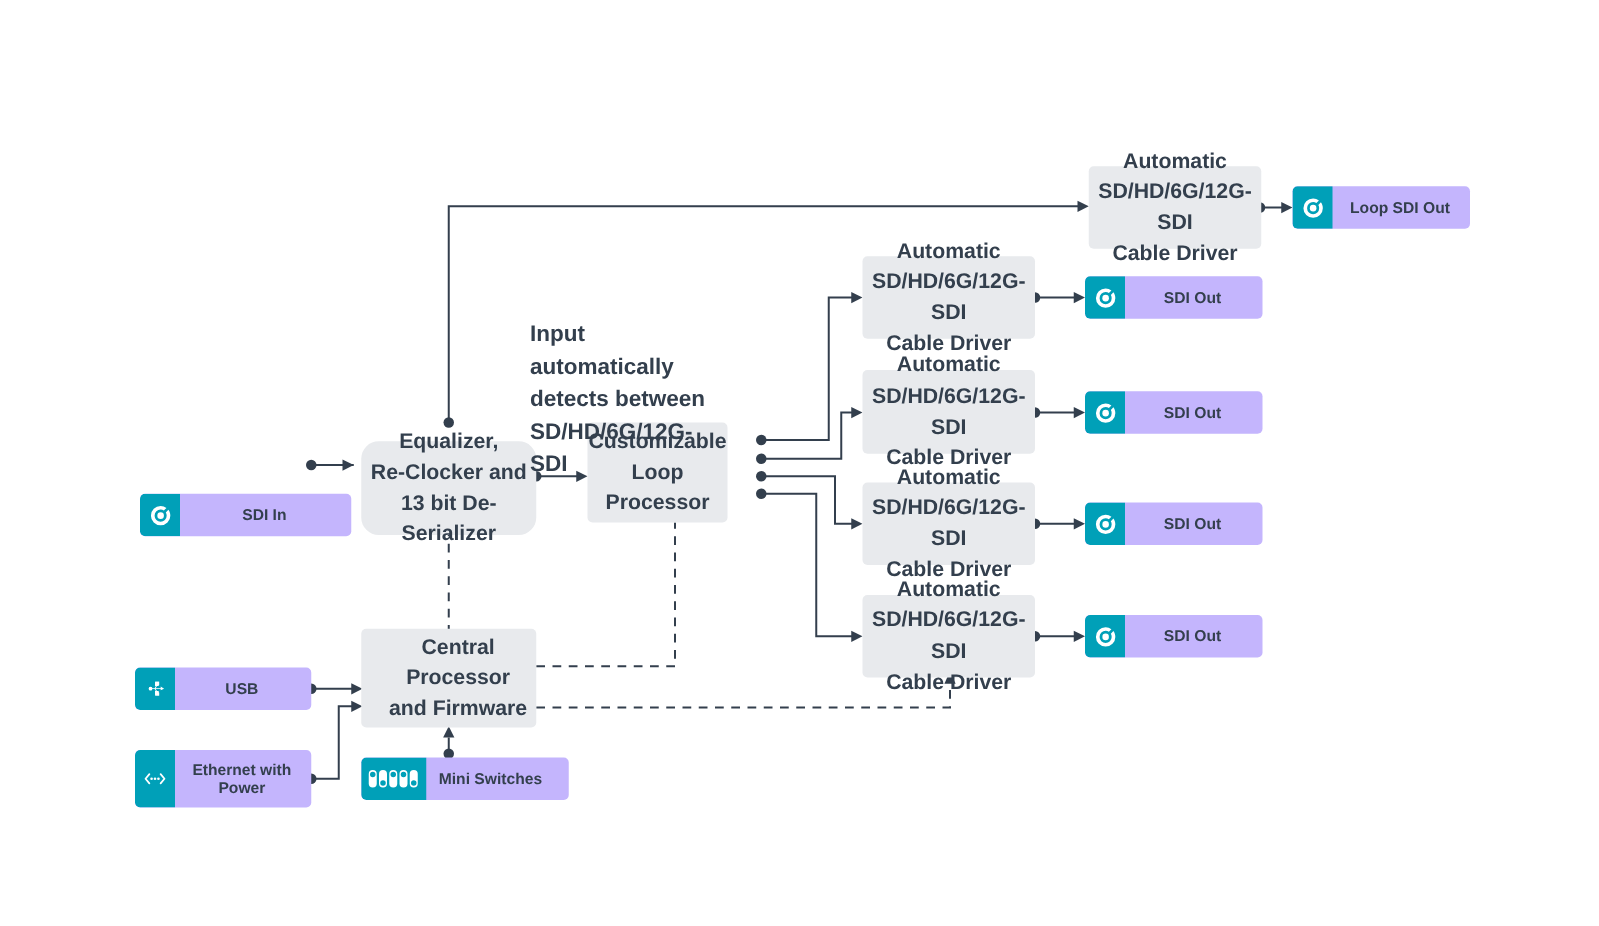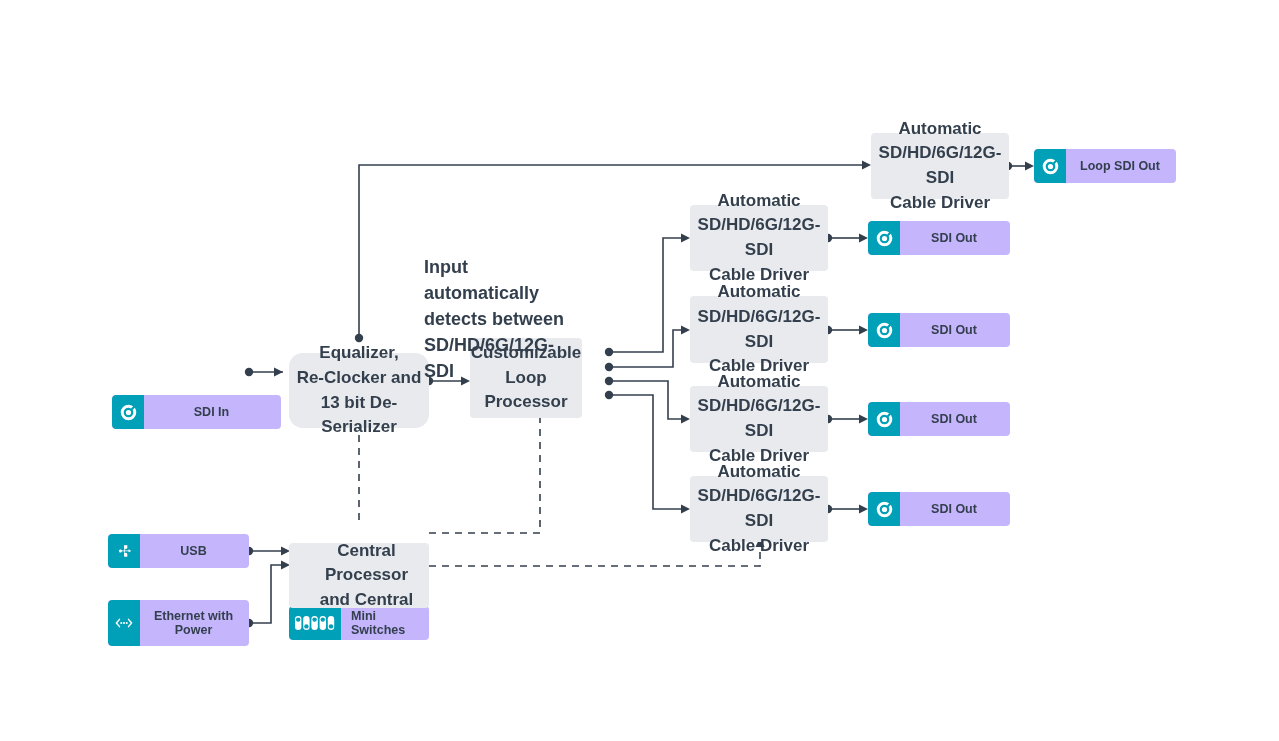--- a/index.html
+++ b/index.html
@@ -203,21 +203,21 @@
       <svg width="19" height="19" viewBox="0 0 24 24" aria-hidden="true">
         <path fill="#ffffff" d="M20.6 11.35 17.1 9v1.75h-5.05l1.3-2.2h1.77V4.8h-3.75v3.75h.9l-1.28 2.2H8.3c-.18-.63-.76-1.1-1.45-1.1-.83 0-1.5.67-1.5 1.5s.67 1.5 1.5 1.5c.69 0 1.27-.47 1.45-1.1h2.69l1.28 2.2h-.9v3.75h3.75v-3.75h-1.77l-1.3-2.2h5.05V13z"></path>
         <circle fill="#ffffff" cx="6.85" cy="11.35" r="1.9"></circle>
         <rect fill="#ffffff" x="11.5" y="4.1" width="4.1" height="3.6"></rect>
         <rect fill="#ffffff" x="11.5" y="14.9" width="4.1" height="3.6" rx="0.4"></rect>
       </svg>
     </span>
     <span class="plabel">USB</span>
   </div>
 
-  <div class="port miniswitch" style="left:289px; top:606px; width:140px; height:34px;">
+  <div class="port miniswitch" style="left:289px; top:606px; width:166px; height:34px;">
     <span class="icon" style="flex:0 0 52px; width:52px;">
       <svg width="42" height="18" viewBox="0 0 42 18" aria-hidden="true">
         <rect fill="#ffffff" x="1" y="2" width="6.4" height="14" rx="3.2"></rect>
         <rect fill="#ffffff" x="9.2" y="2" width="6.4" height="14" rx="3.2"></rect>
         <rect fill="#ffffff" x="17.4" y="2" width="6.4" height="14" rx="3.2"></rect>
         <rect fill="#ffffff" x="25.6" y="2" width="6.4" height="14" rx="3.2"></rect>
         <rect fill="#ffffff" x="33.8" y="2" width="6.4" height="14" rx="3.2"></rect>
         <circle fill="#00a0b8" cx="4.2" cy="5.6" r="2.2"></circle>
         <circle fill="#00a0b8" cx="12.4" cy="12.4" r="2.2"></circle>
         <circle fill="#00a0b8" cx="20.6" cy="5.6" r="2.2"></circle>
@@ -236,24 +236,24 @@
     </div>
   </div>
 
   <div class="box" style="left:470px; top:338px; width:112px; height:80px;">
     <div>
       <span>Customizable</span>
       <span>Loop Processor</span>
     </div>
   </div>
 
-  <div class="box" style="left:289px; top:543px; width:140px; height:65px;padding-left:15px;">
+  <div class="box" style="left:289px; top:503px; width:140px; height:79px;padding-left:15px;">
     <div>
       <span>Central Processor</span>
-      <span>and Central</span>
+      <span>and Firmware</span>
     </div>
   </div>
 
   <div class="note" style="left:424px; top:254px; width:156px;">
     <span>Input automatically</span>
     <span>detects between</span>
     <span>SD/HD/6G/12G-SDI</span>
   </div>
 
   <div class="box" style="left:871px; top:133px; width:138px; height:66px;">

